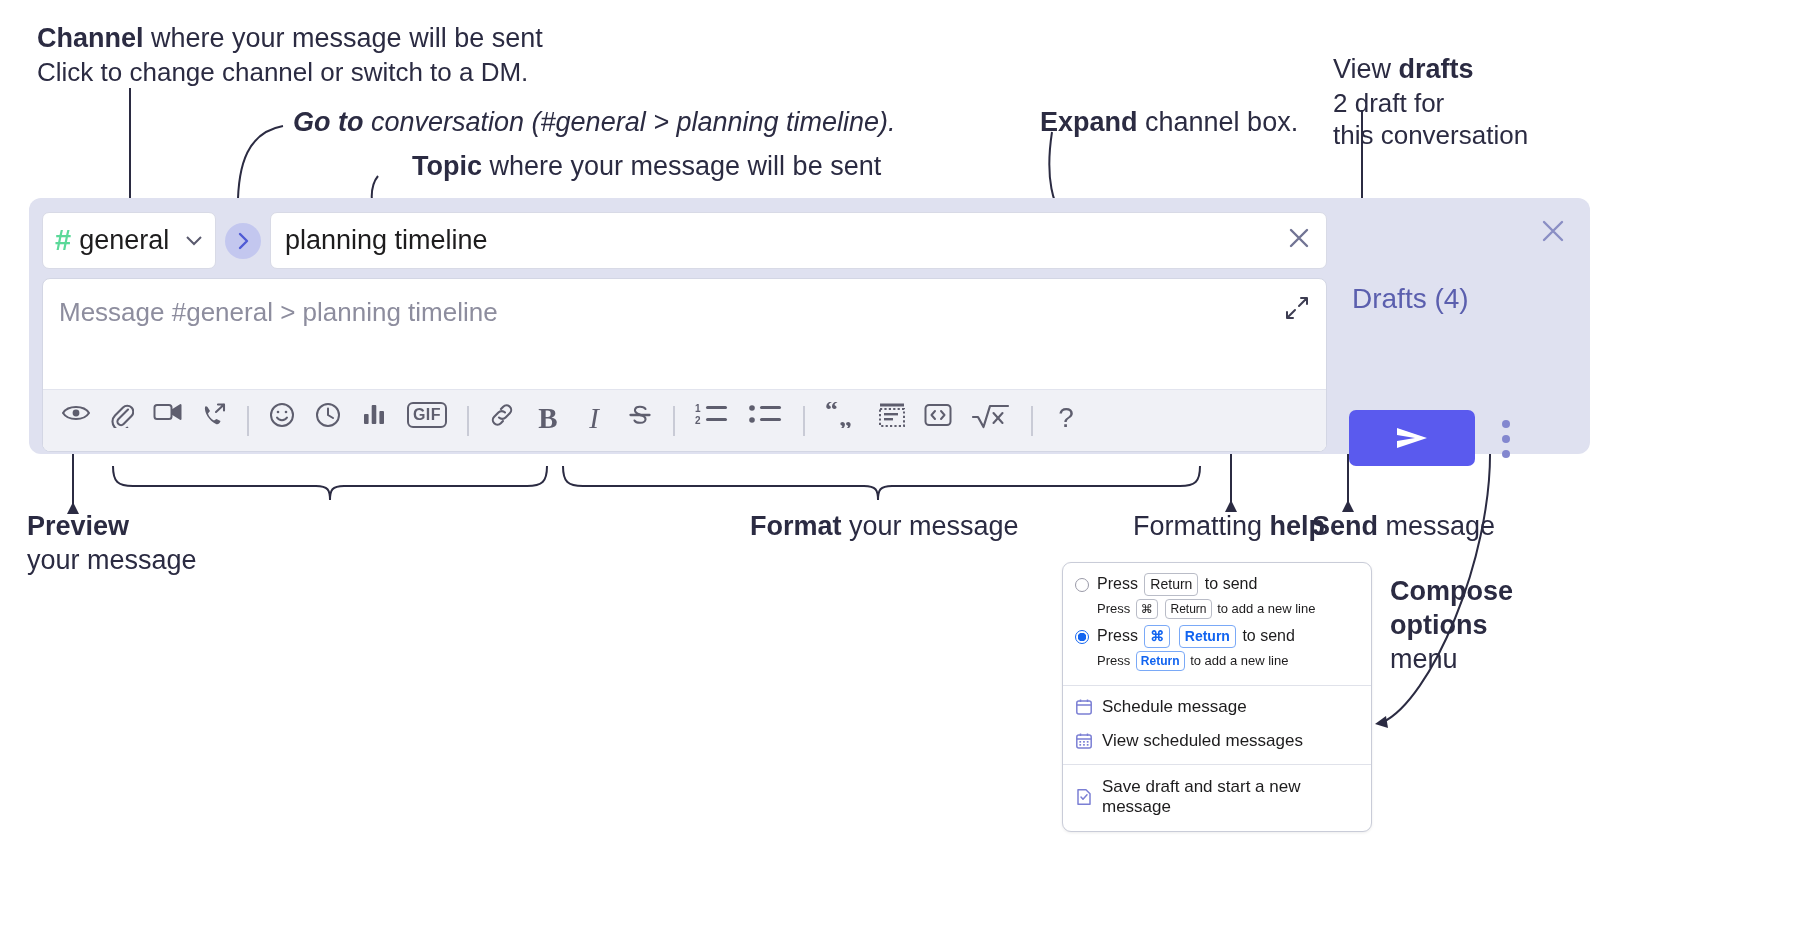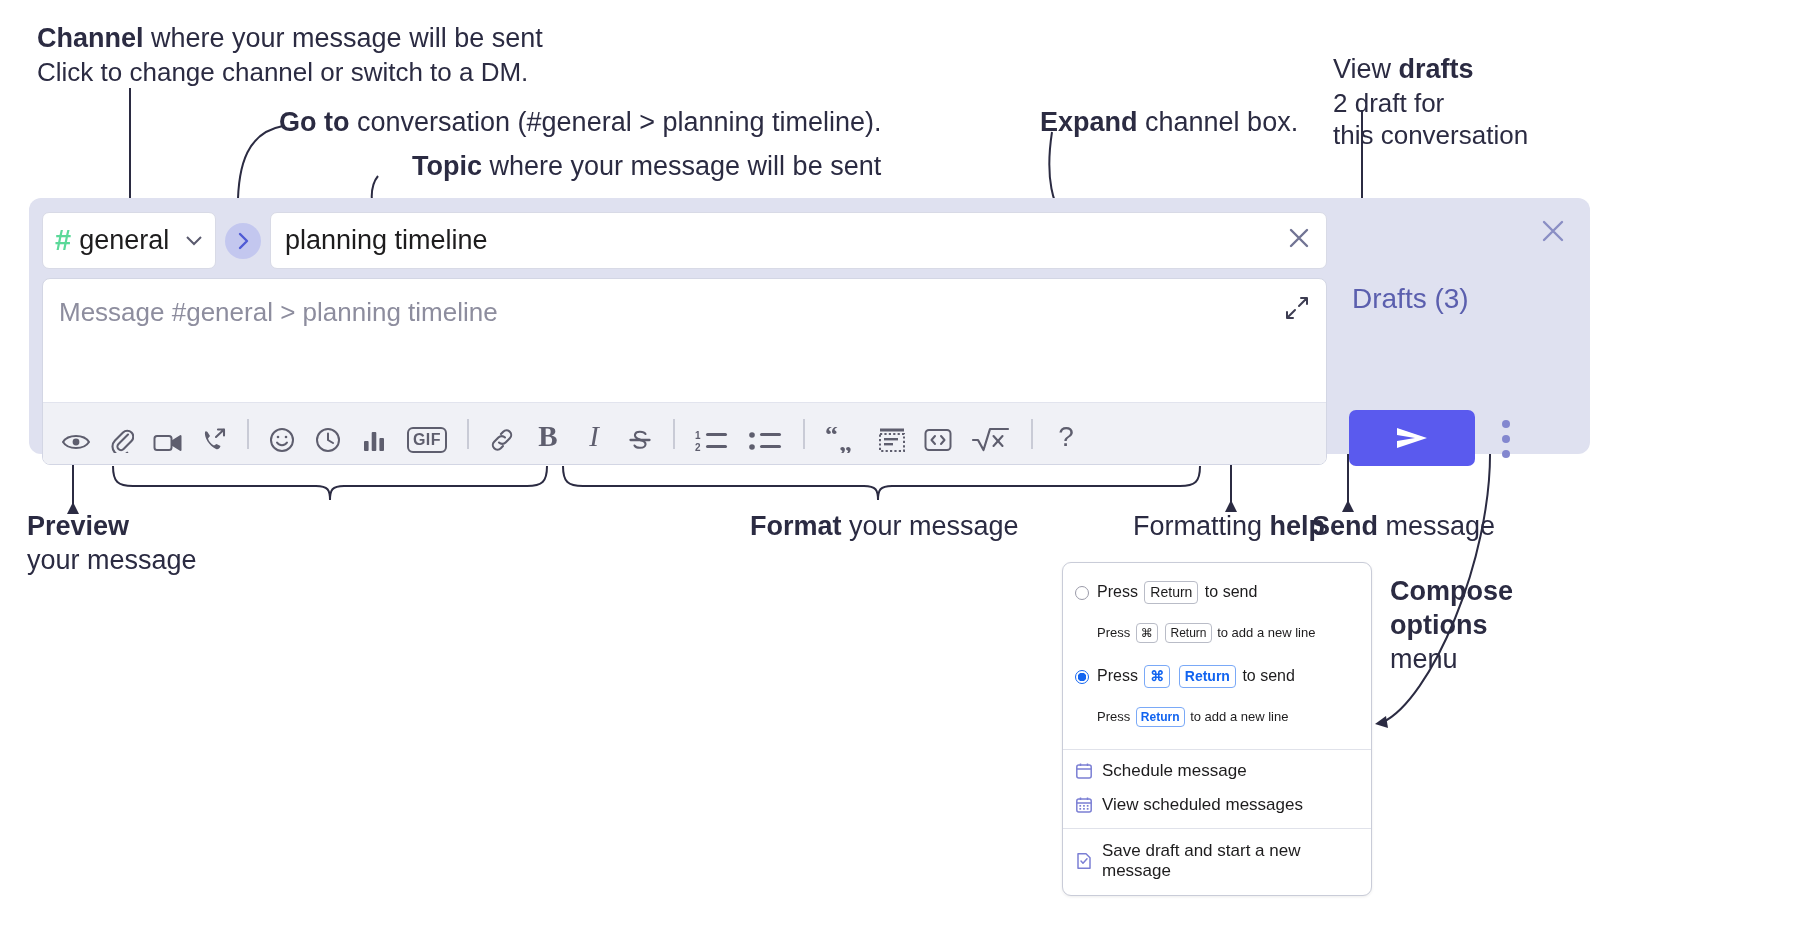--- a/index.html
+++ b/index.html
@@ -55,32 +55,32 @@
   .topic-value { font-size:27px; color:#1d1c1d; }
   .topic-clear {
     margin-left:auto; color:#717494; font-size:30px; line-height:1;
     font-weight:300;
   }
 
   .editor-card {
     margin-top:9px; background:#fff; border:1px solid #d3d6e4;
     border-radius:8px; overflow:hidden; width:100%;
   }
-  .editor-body { height:123px; position:relative; padding:18px 16px 0 16px; }
+  .editor-body { height:110px; position:relative; padding:18px 16px 0 16px; }
   .placeholder { font-size:26px; color:#8d8d9e; }
   .expand-icon {
     position:absolute; right:16px; top:16px; width:26px; height:26px;
     color:#3d3d52;
   }
 
   .toolbar {
     height:62px; background:#f0f1f6; border-top:1px solid #e2e4ee;
     display:flex; align-items:center; padding:0 14px; gap:0;
   }
-  .tb { width:38px; height:38px; display:flex; align-items:flex-end;
+  .tb { width:38px; height:38px; display:flex; align-items:flex-start;
         justify-content:center; color:#5e5e6e; margin-right:8px; }
   .tb svg { display:block; }
   .divider { width:2px; height:30px; background:#c9cbd6; margin:0 14px 0 6px; }
   .gif-box {
     border:2.5px solid #5e5e6e; border-radius:6px; font-size:16px;
     font-weight:700; padding:2px 4px; letter-spacing:.5px; color:#5e5e6e;
   }
   .tb-bold   { font-size:29px; font-weight:700; font-family:"Liberation Serif", serif; }
   .tb-italic { font-size:29px; font-style:italic; font-family:"Liberation Serif", serif; }
   .tb-help   { font-size:28px; font-weight:400; }
@@ -116,21 +116,21 @@
   .menu-sec { padding:10px 12px 8px 12px; }
   .opt-row { display:flex; align-items:center; gap:8px; margin-bottom:3px; }
   .radio { width:14px; height:14px; border:1.6px solid #9a9aa8; border-radius:50%;
            flex:none; background:#fff; }
   .radio.on { border:1.6px solid #1264f0; background:
       radial-gradient(circle, #1264f0 0 4.2px, #fff 4.4px 100%); }
   .opt-main { font-size:16px; }
   .opt-sub { font-size:13px; padding-left:22px; color:#1d1c1d; margin-bottom:6px; }
   .kbd {
     display:inline-block; border:1px solid #b9bcc7; border-radius:4px;
-    padding:0 5px; margin:8px 2px; background:#fff; font-size:14px; line-height:1.5;
+    padding:0 5px; margin:0 2px; background:#fff; font-size:14px; line-height:1.5;
   }
   .kbd.sm { font-size:12px; padding:0 4px; }
   .kbd.blue { border-color:#7aa9f7; color:#1264f0; font-weight:bold; }
   .menu-div { height:1px; background:#e0e2ea; }
   .menu-item {
     display:flex; align-items:center; gap:9px; padding:7px 12px; font-size:17px;
   }
   .mi-icon { width:18px; height:18px; flex:none; color:#7b7fd4; }
   .mi-icon svg { display:block; }
 </style>
@@ -180,21 +180,21 @@
       <path d="M563,466 C563,482 568,486 583,486 L864,486 C876,486 878,490 878,500
                C878,490 880,486 892,486 L1180,486 C1195,486 1200,482 1200,466"></path>
     </g>
   </svg>
 
   <div class="anno" style="left:37px; top:22px;">
     <div class="anno-l1"><span class="b">Channel</span><span> where your message will be sent</span></div>
     <div class="anno-l2 i">Click to change channel or switch to a DM.</div>
   </div>
 
-  <div class="anno anno-l1" style="left:279px; top:106px;">
+  <div class="anno anno-l1" style="left:293px; top:106px;font-style:italic;">
     <span class="b">Go to</span><span> conversation (#general &gt; planning timeline).</span>
   </div>
 
   <div class="anno anno-l1" style="left:412px; top:150px;">
     <span class="b">Topic</span><span> where your message will be sent</span>
   </div>
 
   <div class="anno anno-l1" style="left:1040px; top:106px;">
     <span class="b">Expand</span><span> channel box.</span>
   </div>
@@ -413,21 +413,21 @@
         </div>
       </div>
     </div>
 
     <div class="rail">
       <span class="rail-close">
         <svg width="30" height="30" viewBox="0 0 30 30" fill="none" stroke="#8a8ec4" stroke-width="2.4" stroke-linecap="round">
             <path d="M6 6 L24 24 M24 6 L6 24"></path>
           </svg>
       </span>
-      <div class="drafts">Drafts (3)</div>
+      <div class="drafts">Drafts (4)</div>
       <div class="send-btn">
         <svg width="42" height="30" viewBox="0 0 42 30" fill="#ffffff">
           <path d="M6 5 L36 15 L6 25 L6 18 L24 15 L6 12 Z"></path>
         </svg>
       </div>
       <div class="kebab">
         <i></i>
         <i></i>
         <i></i>
       </div>

